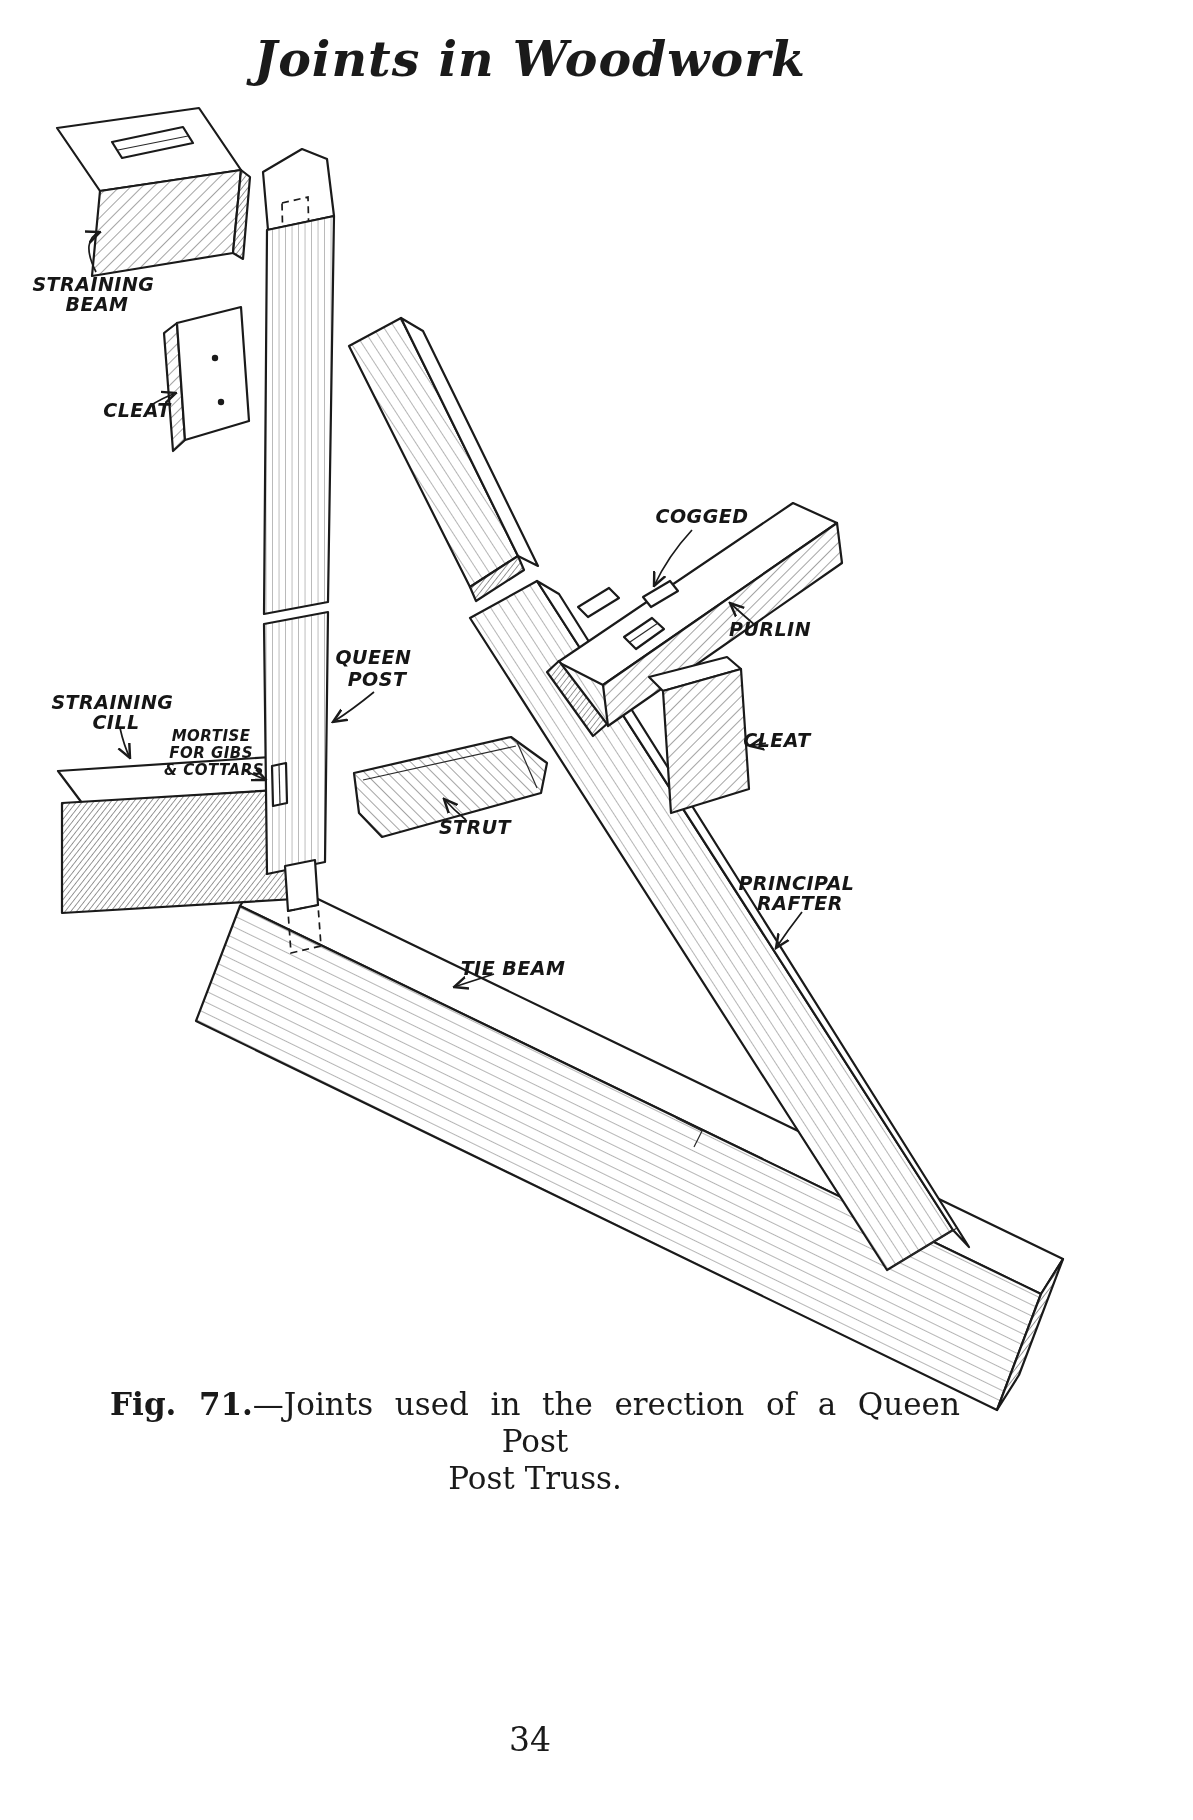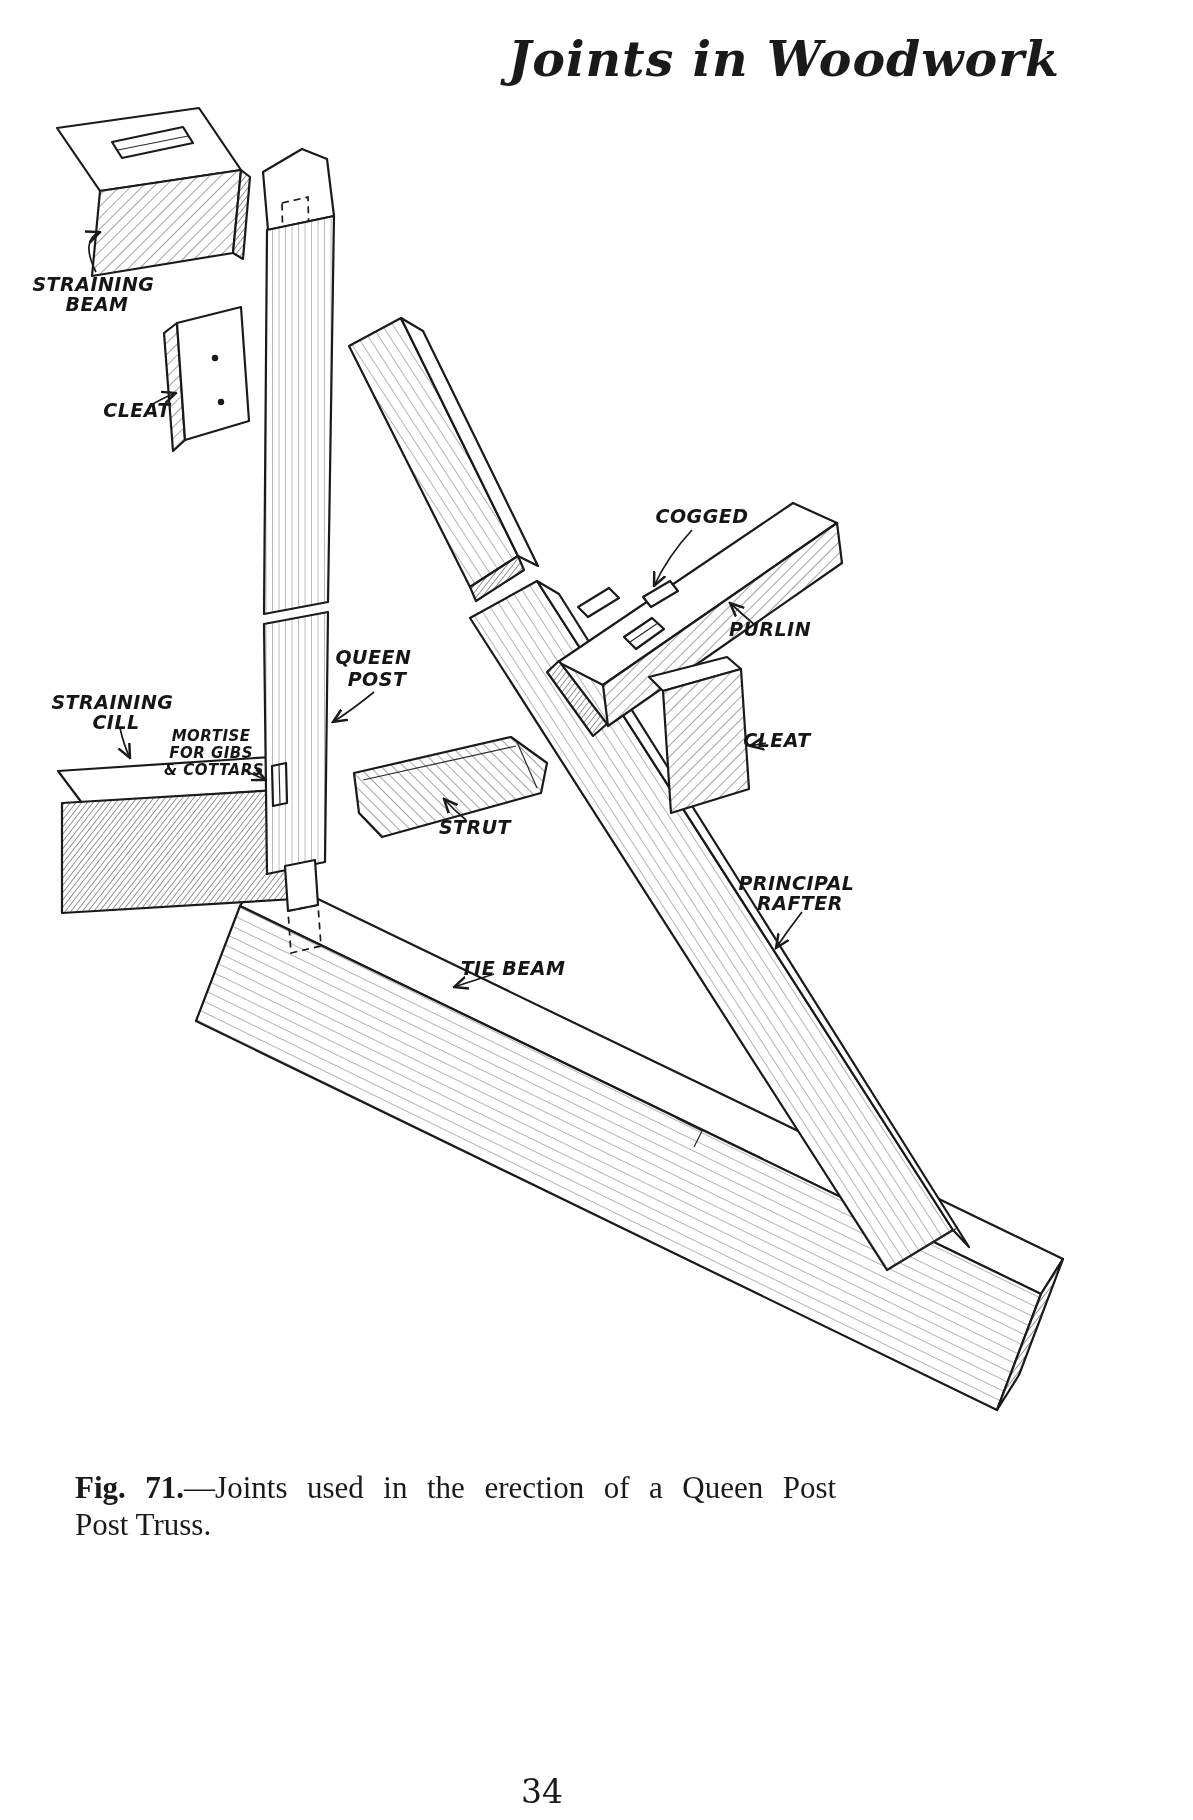--- a/index.html
+++ b/index.html
@@ -1,25 +1,25 @@
 <!DOCTYPE html>
 <html><head>
 <meta charset="utf-8">
 <style>
   html,body{margin:0;padding:0;background:#ffffff;}
   .page{position:relative;width:1193px;height:1820px;background:#ffffff;overflow:hidden;
         font-family:"DejaVu Serif",serif;color:#1a1a1a;}
-  .title{position:absolute;top:30px;left:0;width:1060px;text-align:right;
+  .title{position:absolute;top:30px;left:0;width:1060px;text-align:center;
          font-style:italic;font-weight:bold;font-size:49px;letter-spacing:1px;}
   .fig-svg{position:absolute;left:0;top:0;width:1193px;height:1820px;}
-  .caption{position:absolute;top:1469px;left:75px;width:920px;
-           font-size:31px;line-height:1.2;font-family:Liberation Serif, serif;}
+  .caption{position:absolute;top:1386px;left:75px;width:920px;text-align:center;
+           font-size:31px;line-height:1.2;}
   .caption .line1{word-spacing:0.38em;}
   .cap-fig{font-weight:bold;}
-  .pagenum{position:absolute;top:1772px;left:0;width:1060px;text-align:center;font-size:33px;padding-left:12px;}
+  .pagenum{position:absolute;top:1720px;left:0;width:1060px;text-align:center;font-size:33px;}
   .shape{stroke:#1a1a1a;stroke-width:2.2;stroke-linejoin:round;stroke-linecap:round;}
   .thin{stroke:#2a2a2a;stroke-width:1.2;fill:none;}
   .dash{stroke:#1a1a1a;stroke-width:1.7;fill:none;stroke-dasharray:7 5;}
   .arrow{stroke:#1a1a1a;stroke-width:1.7;fill:none;}
   .lbl{font-family:"DejaVu Sans",sans-serif;font-style:italic;font-weight:bold;
        font-size:19px;fill:#161616;letter-spacing:0.5px;}
   .lbl-small{font-size:15px;}
 </style>
 </head>
 <body>

